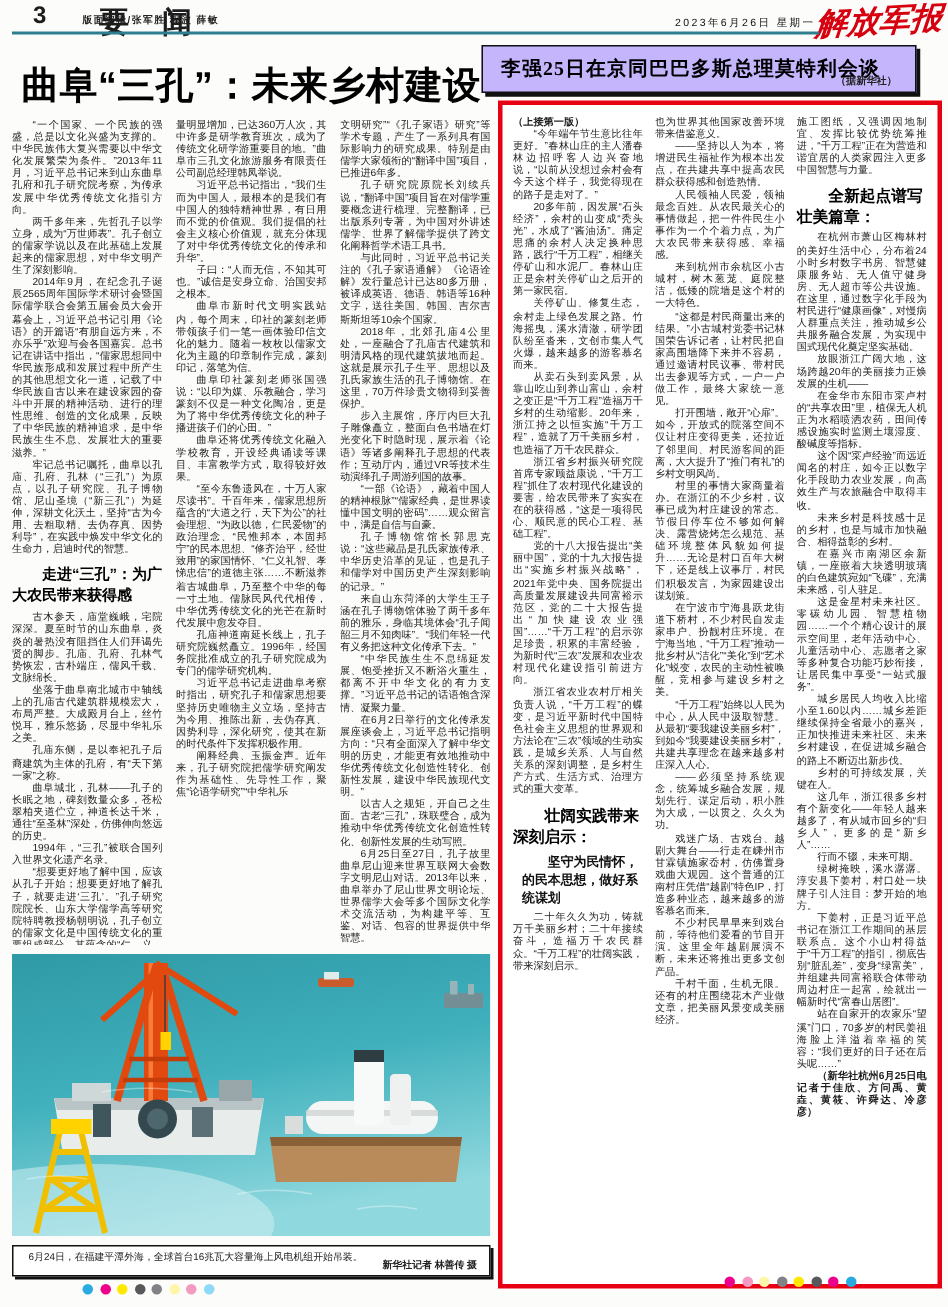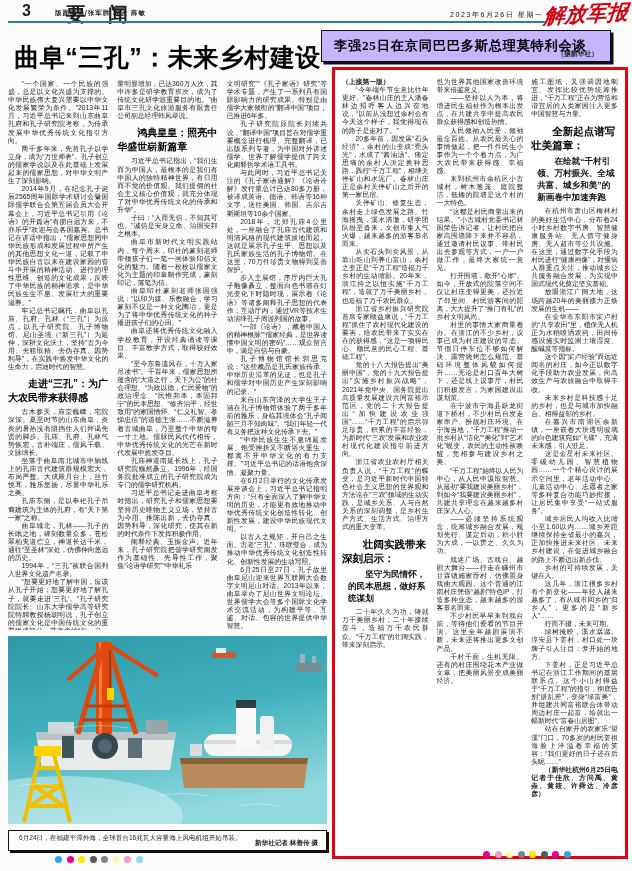--- a/index.html
+++ b/index.html
@@ -75,21 +75,20 @@
         <p class="h">走进“三孔”：为广大农民带来获得感</p>
         <p class="para">古木参天，庙堂巍峨，宅院深深。夏至时节的山东曲阜，炎炎的暑热没有阻挡住人们拜谒先贤的脚步。孔庙、孔府、孔林气势恢宏，古朴端庄，儒风千载、文脉绵长。</p>
         <p class="para">坐落于曲阜南北城市中轴线上的孔庙古代建筑群规模宏大，布局严整。大成殿月台上，丝竹悦耳，雅乐悠扬，尽显中华礼乐之美。</p>
         <p class="para">孔庙东侧，是以奉祀孔子后裔建筑为主体的孔府，有“天下第一家”之称。</p>
         <p class="para">曲阜城北，孔林——孔子的长眠之地，碑刻数量众多，苍松翠柏夹道伫立，神道长达千米，通往“至圣林”深处，仿佛伸向悠远的历史。</p>
         <p class="para">1994年，“三孔”被联合国列入世界文化遗产名录。</p>
         <p class="para">“想要更好地了解中国，应该从孔子开始；想要更好地了解孔子，就要走进‘三孔’。”孔子研究院院长、山东大学儒学高等研究院特聘教授杨朝明说，孔子创立的儒家文化是中国传统文化的重要组成部分，其蕴含的“仁、义、礼、智、信”等理念，时至今日仍然是中华民族宝贵的精神财富。</p>
       </div>
     <div class="col">
         <p class="para" style="text-indent: 0px;">量明显增加，已达360万人次，其中许多是研学教育班次，成为了传统文化研学游重要目的地。”曲阜市三孔文化旅游服务有限责任公司副总经理韩凤举说。</p>
-        <p class="h">鸿典皇皇：照亮中华盛世崭新篇章</p>
         <p class="para">习近平总书记指出，“我们生而为中国人，最根本的是我们有中国人的独特精神世界，有日用而不觉的价值观。我们提倡的社会主义核心价值观，就充分体现了对中华优秀传统文化的传承和升华”。</p>
         <p class="para">子曰：“人而无信，不知其可也。”诚信是安身立命、治国安邦之根本。</p>
         <p class="para">曲阜市新时代文明实践站内，每个周末，印社的篆刻老师带领孩子们一笔一画体验印信文化的魅力。随着一枚枚以儒家文化为主题的印章制作完成，篆刻印记，落笔为信。</p>
         <p class="para">曲阜印社篆刻老师张国强说：“以印为媒、乐教融合，学习篆刻不仅是一种文化陶冶，更是为了将中华优秀传统文化的种子播进孩子们的心田。”</p>
         <p class="para">曲阜还将优秀传统文化融入学校教育，开设经典诵读等课目、丰富教学方式，取得较好效果。</p>
         <p class="para">“至今东鲁遗风在，十万人家尽读书”。千百年来，儒家思想所蕴含的“大道之行，天下为公”的社会理想、“为政以德，仁民爱物”的政治理念、“民惟邦本，本固邦宁”的民本思想、“修齐治平，经世致用”的家国情怀、“仁义礼智、孝悌忠信”的道德主张……不断滋养着古城曲阜，乃至整个中华的每一寸土地。儒脉民风代代相传，中华优秀传统文化的光芒在新时代发展中愈发夺目。</p>
         <p class="para">孔庙神道南延长线上，孔子研究院巍然矗立。1996年，经国务院批准成立的孔子研究院成为专门的儒学研究机构。</p>
         <p class="para">习近平总书记走进曲阜考察时指出，研究孔子和儒家思想要坚持历史唯物主义立场，坚持古为今用、推陈出新，去伪存真、因势利导，深化研究，使其在新的时代条件下发挥积极作用。</p>
         <p class="para">阐释经典、玉振金声。近年来，孔子研究院把儒学研究阐发作为基础性、先导性工作，聚焦“论语学研究”“中华礼乐</p>
       </div>
@@ -215,21 +214,20 @@
         <p class="para">在宁波市宁海县跃龙街道下桥村，不少村民自发走家串户、扮靓村庄环境。在宁海当地，“千万工程”推动一批乡村从“洁化”“美化”到“艺术化”蜕变，农民的主动性被唤醒，竞相参与建设乡村之美。</p>
         <p class="para">“千万工程”始终以人民为中心，从人民中汲取智慧。从最初“要我建设美丽乡村”，到如今“我要建设美丽乡村”，共建共享理念在越来越多村庄深入人心。</p>
         <p class="para">——必须坚持系统观念，统筹城乡融合发展，规划先行、谋定后动，积小胜为大成，一以贯之、久久为功。</p>
         <p class="para">戏迷广场、古戏台、越剧大舞台——行走在嵊州市甘霖镇施家岙村，仿佛置身戏曲大观园。这个普通的江南村庄凭借“越剧”特色IP，打造多种业态，越来越多的游客慕名而来。</p>
         <p class="para">不少村民早早来到戏台前，等待他们爱看的节目开演。这里全年越剧展演不断，未来还将推出更多文创产品。</p>
         <p class="para">千村千面，生机无限。还有的村庄围绕花木产业做文章，把美丽风景变成美丽经济。</p>
       </div>
     <div class="col">
         <p class="para" style="text-indent: 0px;">施工图纸，又强调因地制宜、发挥比较优势统筹推进，“千万工程”正在为营造和谐宜居的人类家园注入更多中国智慧与力量。</p>
         <p class="hserif">全新起点谱写壮美篇章：</p>
-        <p class="kai">在绘就“千村引领、万村振兴、全域共富、城乡和美”的新画卷中加速奔跑</p>
         <p class="para">在杭州市萧山区梅林村的美好生活中心，分布着24小时乡村数字书房、智慧健康服务站、无人值守健身房、无人超市等公共设施。在这里，通过数字化手段为村民进行“健康画像”，对慢病人群重点关注，推动城乡公共服务融合发展，为实现中国式现代化奠定坚实基础。</p>
         <p class="para">放眼浙江广阔大地，这场跨越20年的美丽接力正焕发展的生机——</p>
         <p class="para">在金华市东阳市寀卢村的“共享农田”里，植保无人机正为水稻喷洒农药，田间传感设施实时监测土壤湿度、酸碱度等指标。</p>
         <p class="para">这个因“寀卢经验”而远近闻名的村庄，如今正以数字化手段助力农业发展，向高效生产与农旅融合中取得丰收。</p>
         <p class="para">未来乡村是科技感十足的乡村，也是与城市加快融合、相得益彰的乡村。</p>
         <p class="para">在嘉兴市南湖区余新镇，一座嵌着大块透明玻璃的白色建筑宛如“飞碟”，充满未来感，引人驻足。</p>
         <p class="para">这是金星村未来社区。零碳幼儿园、智慧植物园……一个个精心设计的展示空间里，老年活动中心、儿童活动中心、志愿者之家等多种复合功能巧妙衔接，让居民集中享受“一站式服务”。</p>
         <p class="para">城乡居民人均收入比缩小至1.60以内……城乡差距继续保持全省最小的嘉兴，正加快推进未来社区、未来乡村建设，在促进城乡融合的路上不断迈出新步伐。</p>
         <p class="para">乡村的可持续发展，关键在人。</p>
         <p class="para">这几年，浙江很多乡村有个新变化——年轻人越来越多了，有从城市回乡的“归乡人”，更多的是“新乡人”……</p>

